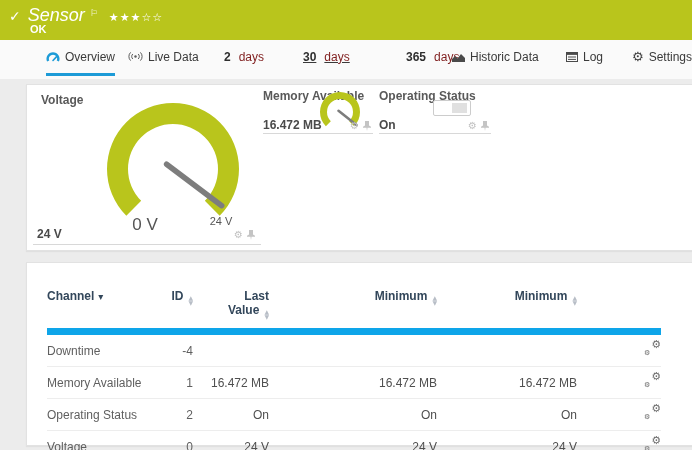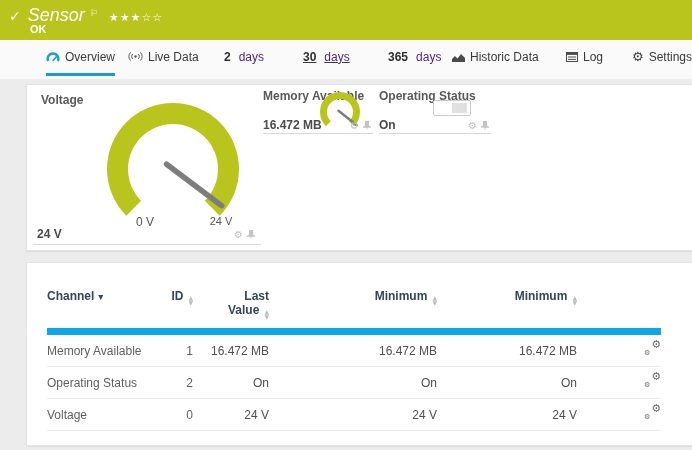--- a/index.html
+++ b/index.html
@@ -15,42 +15,42 @@
   #hdr-title { font-weight:bold; font-size:15px; }
   #hdr-flag { font-size:9px; position:relative; top:-5px; margin-left:-2px; }
   #hdr-stars { font-size:11px; letter-spacing:1px; margin-left:4px; }
   #hdr-status { position:absolute; left:30px; top:23px; font-size:11px; font-weight:bold; }
 
   
   #tabstrip { position:absolute; left:0; top:40px; width:692px; height:39px; background:#fafafa; }
   .tab { position:absolute; top:0; height:36px; display:flex; align-items:center; gap:5px; font-size:12px; color:#3a3a3a; border-bottom:3px solid transparent; cursor:pointer; white-space:nowrap; }
   .tab.active { border-bottom-color:#1d9bd7; }
   .tab .num { font-weight:bold; color:#2e2e2e; margin-right:3px; }
-  .tab .unit { color:#4c1d95; }
+  .tab .unit { color:#7f1d1d; }
   #tab-overview { left:46px; } #tab-live { left:128px; } #tab-2d { left:224px; }
-  #tab-30d { left:303px;text-decoration:underline; } #tab-365d { left:388px; } #tab-historic { left:452px; }
+  #tab-30d { left:303px;text-decoration:underline; } #tab-365d { left:406px; } #tab-historic { left:452px; }
   #tab-log { left:566px; } #tab-settings { left:632px; }
   .tabicon { display:inline-flex; }
   #settings-gear { font-size:13px; color:#3f3f3f; line-height:1; }
 
   
   .panel { position:absolute; left:26px; background:#fff; border:1px solid #e2e2e2; box-shadow:0 1px 1px rgba(0,0,0,0.05); }
   #panel-gauges { top:84px; width:668px; height:167px; }
   #panel-table  { top:262px; width:668px; height:184px; }
 
   .tile-title { font-weight:bold; font-size:12px; color:#595959; }
   .tile-value { font-weight:bold; font-size:12px; color:#4a4a4a; }
   .tile-icons { position:absolute; display:flex; align-items:center; gap:4px; color:#c2c2c2; }
   .mini-gear { font-size:10px; line-height:1; color:#c2c2c2; }
 
   
   #tile-voltage { position:absolute; left:6px; top:2px; width:228px; height:158px; border-bottom:1px solid #d8d8d8; }
   #tile-voltage .tile-title { position:absolute; left:8px; top:6px; }
   #gauge-voltage { position:absolute; left:60px; top:7px; }
-  #scale-min { position:absolute; left:96px; top:128px; width:32px; text-align:center; font-size:12px; color:#555; }
+  #scale-min { position:absolute; left:96px; top:128px; width:32px; text-align:center; font-size:17px; color:#555; }
   #scale-max { position:absolute; left:170px; top:128px; width:36px; text-align:center; font-size:11px; color:#555; }
   #voltage-value { position:absolute; left:4px; top:140px; }
   #tile-voltage .tile-icons { right:6px; top:143px; }
 
   
   #tile-memory { position:absolute; left:236px; top:2px; width:110px; height:47px; border-bottom:1px solid #d8d8d8; }
   #tile-memory .tile-title { position:absolute; left:0; top:2px; }
   #gauge-memory { position:absolute; left:52px; top:3px; }
   #memory-value { position:absolute; left:0; top:31px; }
   #tile-memory .tile-icons { right:2px; top:34px; }
@@ -229,20 +229,28 @@
             </span></th>
         <th class="r"><span>Minimum</span><span class="sort">
               <span>▲</span>
               <span>▼</span>
             </span></th>
         <th></th>
       </tr>
     </thead>
     <tbody>
       <tr>
+        <td class="l">Downtime</td>
+        <td class="r">-4</td>
+        <td class="r val"></td>
+        <td class="r val"></td>
+        <td class="r val"></td>
+        <td class="act"><span class="chgears"><span class="g-big">⚙</span><span class="g-small">⚙</span></span></td>
+      </tr>
+      <tr>
         <td class="l">Memory Available</td>
         <td class="r">1</td>
         <td class="r val">16.472 MB</td>
         <td class="r val">16.472 MB</td>
         <td class="r val">16.472 MB</td>
         <td class="act"><span class="chgears"><span class="g-big">⚙</span><span class="g-small">⚙</span></span></td>
       </tr>
       <tr>
         <td class="l">Operating Status</td>
         <td class="r">2</td>

